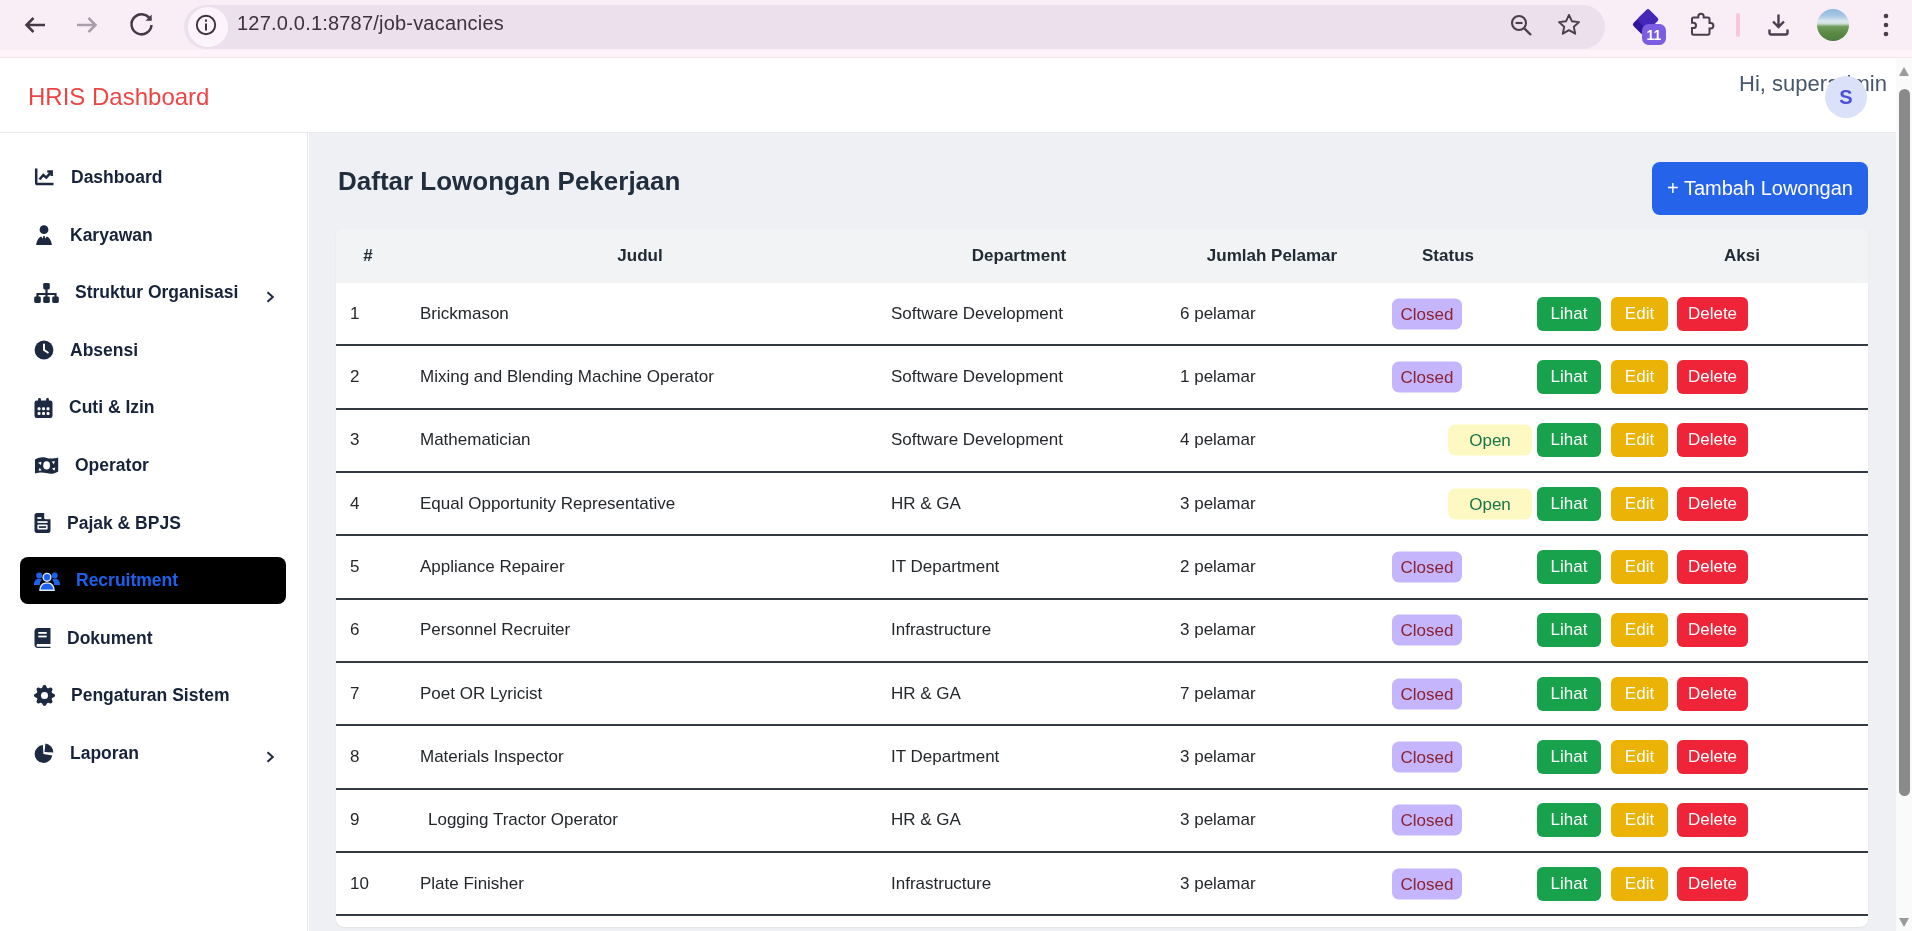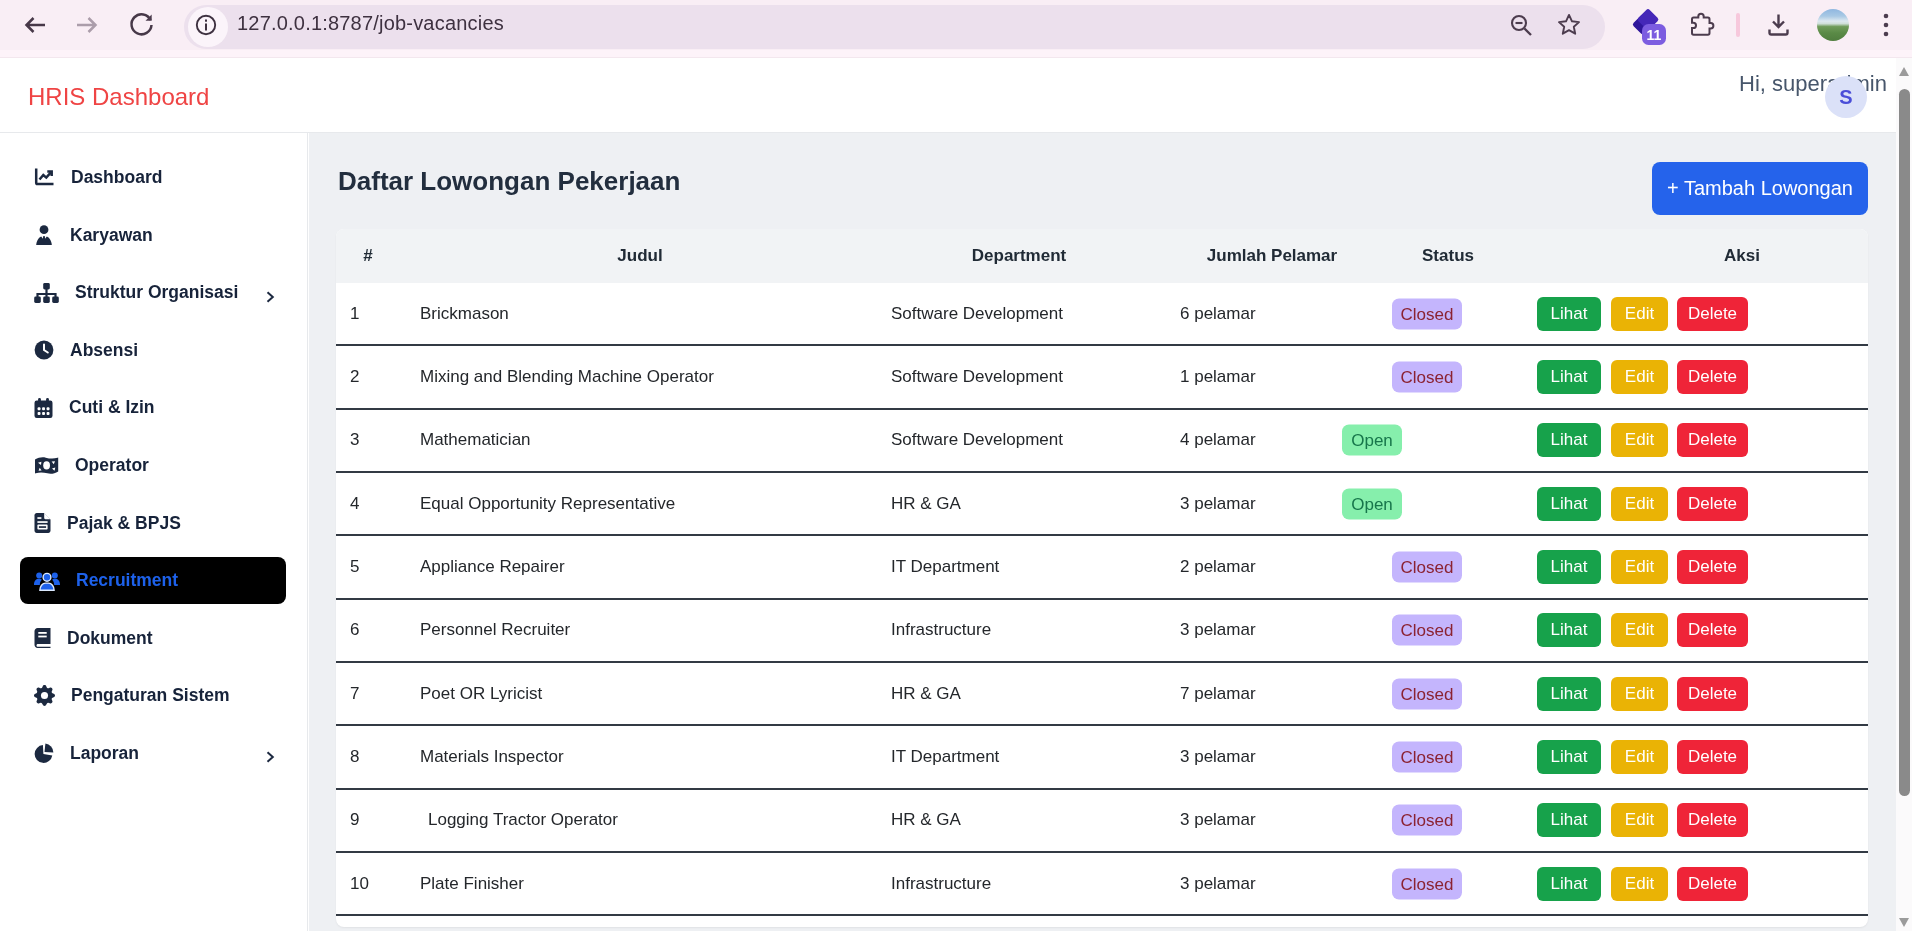--- a/index.html
+++ b/index.html
@@ -28,21 +28,21 @@
 #main { position:absolute; left:309px; top:133px; width:1587px; height:798px; background:#eef0f3; }
 #h2 { position:absolute; left:338px; top:166px; font-size:26px; font-weight:bold; color:#222e3e; }
 #addbtn { position:absolute; left:1652px; top:162px; width:216px; height:53px; background:#2563eb; border-radius:8px; color:#fff; font-size:20px; text-align:center; line-height:53px; }
 #card { position:absolute; left:336px; top:229px; width:1532px; height:698px; background:#fff; border-radius:8px; box-shadow:0 1px 2px rgba(0,0,0,.06); overflow:hidden; }
 #thead { position:relative; height:54px; background:#f1f3f5; }
 .th { position:absolute; top:0; height:52.5px; line-height:54px; font-weight:bold; font-size:17px; color:#212b36; transform:translateX(-50%); }
 .row { position:relative; height:63.35px; border-bottom:2px solid #333a44; background:#fff; }
 .c { position:absolute; top:50%; transform:translateY(-50%); font-size:17px; color:#24272b; white-space:nowrap; }
 .badge { position:absolute; top:50%; transform:translateY(-50%); height:31px; line-height:31px; border-radius:7px; font-size:17px; text-align:center; }
 .badge.closed { left:1056px; width:70px; background:#c4b5fd; color:#8b2332; }
-.badge.open { left:1006px; width:60px; background:#86efac; color:#17764b; }
+.badge.open { left:1112px; width:84px; background:#fef9c3; color:#17764b; }
 .btn { position:absolute; top:50%; transform:translateY(-50%); height:34px; line-height:34px; border-radius:6px; color:#fff; font-size:17px; text-align:center; }
 .lihat { left:1201px; width:64px; background:#17a24b; }
 .edit { left:1275px; width:57px; background:#eab305; }
 .del { left:1341px; width:71px; background:#ef2438; }
 
 #sbtrack { position:absolute; left:1896px; top:58px; width:16px; height:873px; background:#fbfafb; }
 #sbthumb { position:absolute; left:1899px; top:89px; width:11px; height:707px; background:#8a8a8a; border-radius:5.5px; }
 .sbarrow { position:absolute; left:1899px; width:0; height:0; border-left:5.5px solid transparent; border-right:5.5px solid transparent; }
 </style>
 </head>

